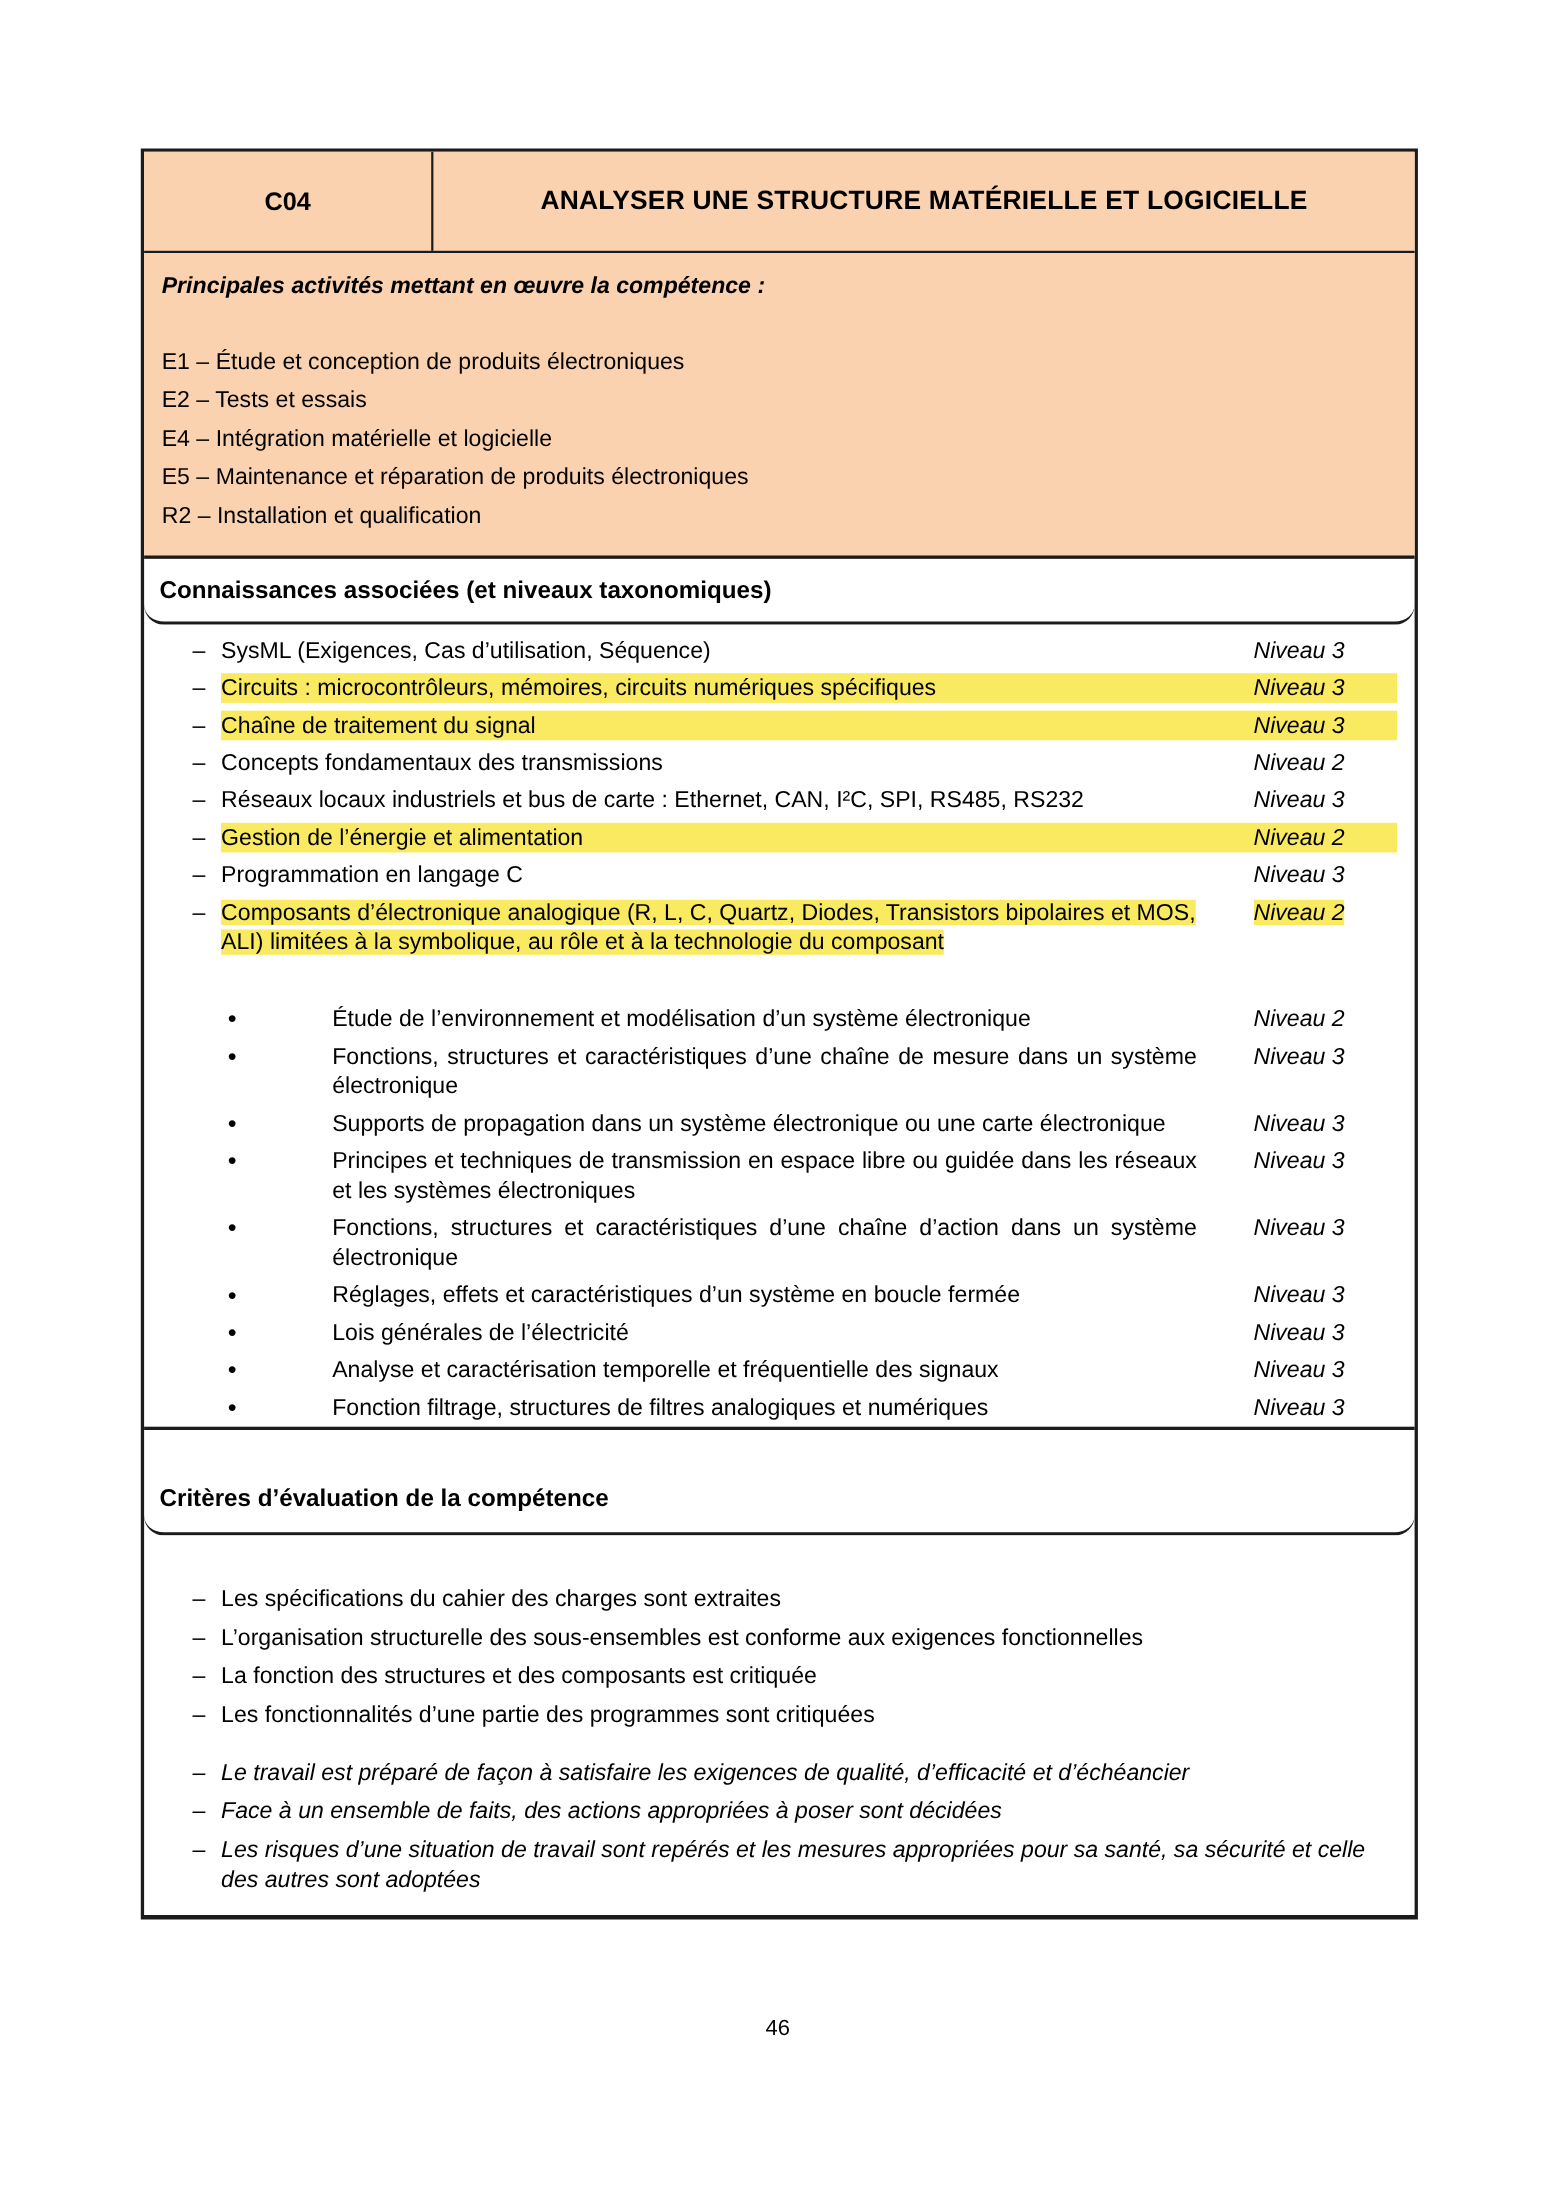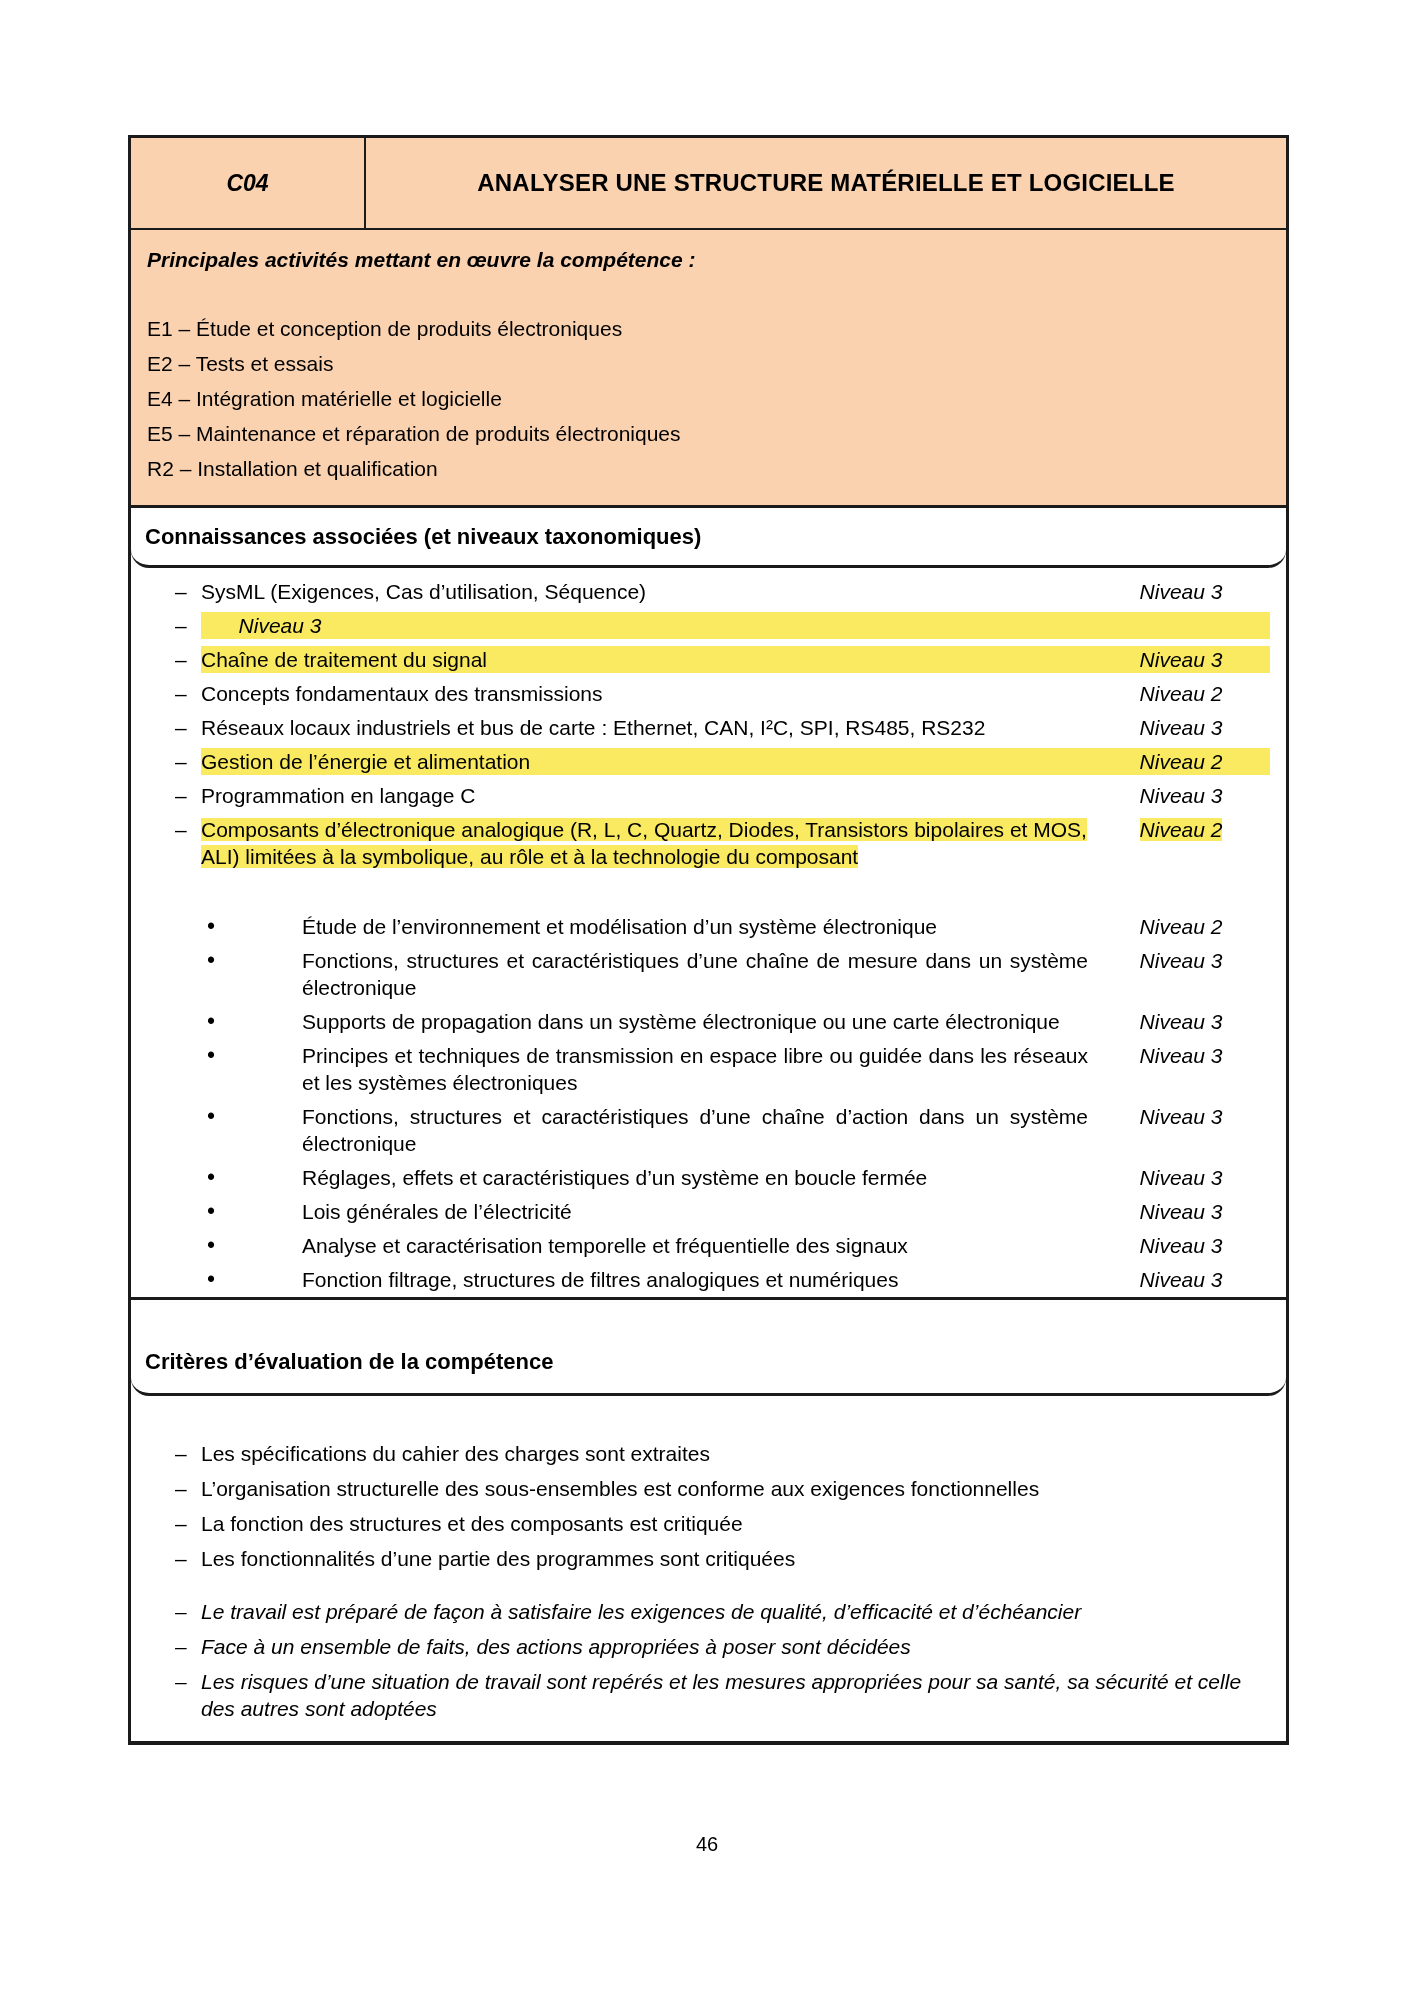--- a/index.html
+++ b/index.html
@@ -27,26 +27,25 @@
     background: #fff;
   }
   
   .row-header {
     display: flex;
     height: 92px;
     background: var(--peach);
     border-bottom: 2px solid var(--border);
   }
   .cell-code {
-    width: 235px;
+    width: 263px;
     border-right: 2px solid var(--border);
     display: flex; align-items: center; justify-content: center;
     font-weight: bold;
     font-size: 23px;
-    font-style: italic;
   }
   .cell-title {
     flex: 1;
     display: flex; align-items: center; justify-content: center;
     font-weight: bold;
     font-size: 24px;
     letter-spacing: 0.2px;
     text-align: center;
   }
   
@@ -185,20 +184,21 @@
           <span class="k-dash">–</span>
           <span class="k-content">
             <span class="k-text"><span>SysML (Exigences, Cas d’utilisation, Séquence)</span></span>
             <span class="k-niveau"><span>Niveau 3</span></span>
           </span>
         </div>
 
         <div class="k-row">
           <span class="k-dash">–</span>
           <span class="k-content hl">
+            <span class="k-text"><span>Circuits : microcontrôleurs, mémoires, circuits numériques spécifiques</span></span>
             <span class="k-niveau"><span>Niveau 3</span></span>
           </span>
         </div>
 
         <div class="k-row">
           <span class="k-dash">–</span>
           <span class="k-content hl">
             <span class="k-text"><span>Chaîne de traitement du signal</span></span>
             <span class="k-niveau"><span>Niveau 3</span></span>
           </span>

